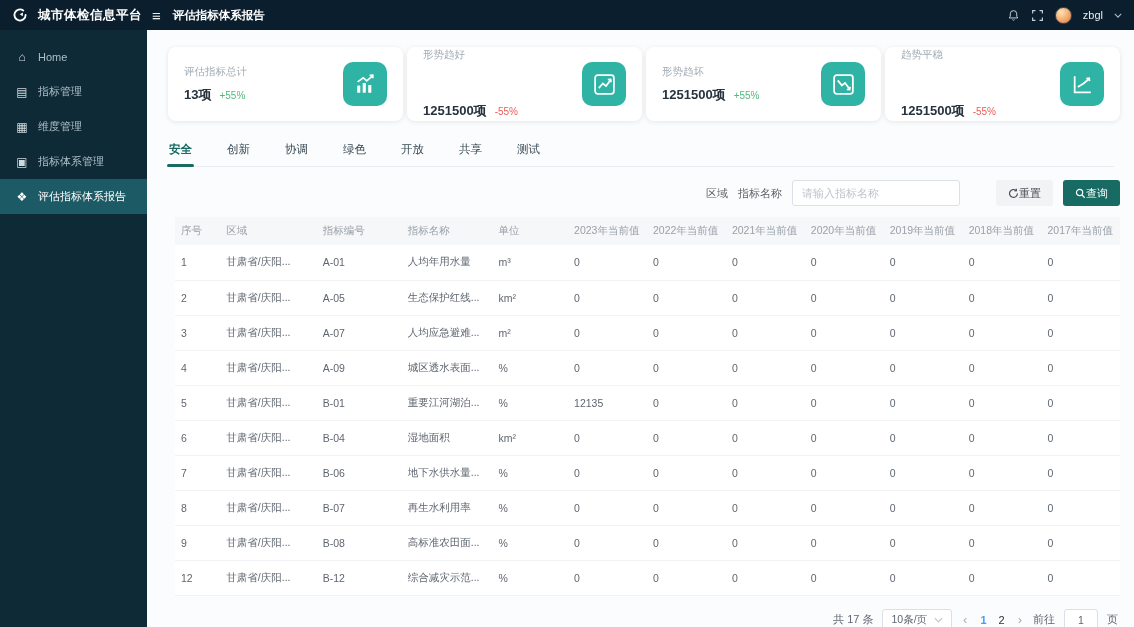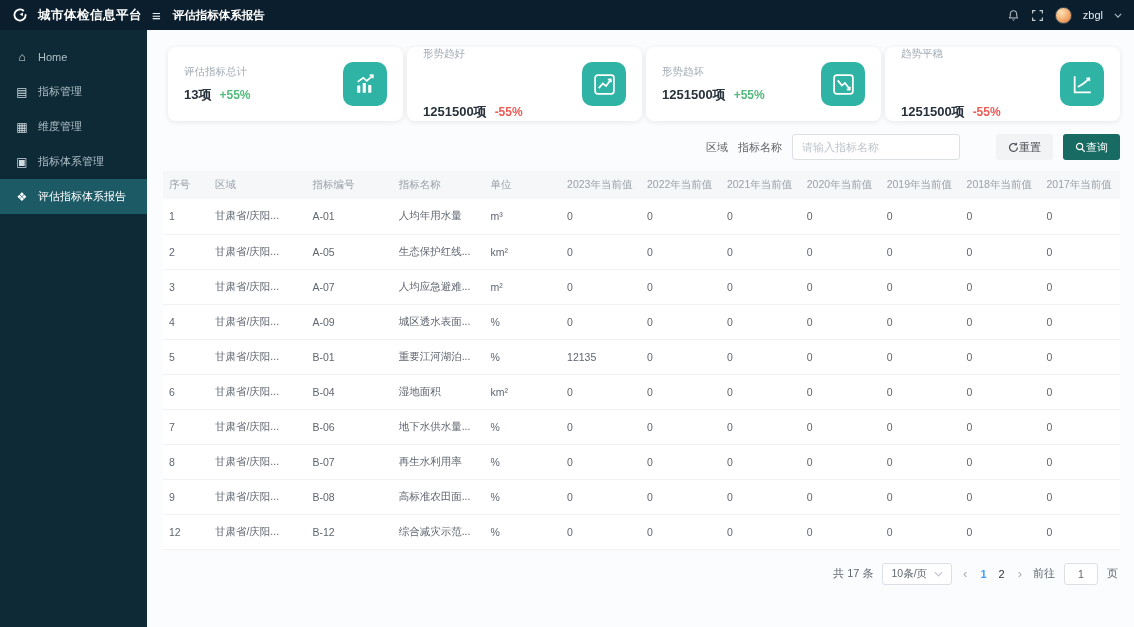--- a/index.html
+++ b/index.html
@@ -30,21 +30,21 @@
   .side-item.active .side-icon { color:#fff; }
 
   
   .main { position:absolute; left:147px; top:30px; right:0; bottom:0; background:#fbfcfd; }
 
   .cards { display:flex; gap:4px; margin:17px 14px 0 21px; }
   .card { flex:1; background:#fff; border-radius:8px; box-shadow:0 1px 5px rgba(20,40,60,.10); padding:13px 16px; display:flex; align-items:center; justify-content:space-between; height:74px; }
   .card-label { font-size:10.5px; color:#a3acb5; margin-bottom:7px; }
   .card-value-row { display:flex; align-items:baseline; gap:8px; }
   .card-value { font-size:13px; font-weight:bold; color:#27323c; }
-  .card-delta { font-size:12px; font-weight:bold; }
+  .card-delta { font-size:10px; font-weight:normal; }
   .card-delta.up { color:var(--green); }
   .card-delta.down { color:var(--red);margin-top:37px; }
   .card-icon { width:44px; height:44px; border-radius:10px; background:var(--accent); display:flex; align-items:center; justify-content:center; }
   .card-icon svg { width:25px; height:25px; }
 
   .tabs-row { display:flex; gap:31px; margin:16px 20px 0; border-bottom:1px solid #e9ecef; }
   .tab { font-size:11.5px; color:#3a4a55; padding:5px 2px 9px; cursor:pointer; position:relative; white-space:nowrap; }
   .tab.active { color:var(--primary); font-weight:bold; }
   .tab.active::after { content:""; position:absolute; left:0; right:0; bottom:-1px; height:3px; border-radius:2px; background:var(--primary); }
 
@@ -54,21 +54,21 @@
   .sel .ph { font-size:11px; color:#bfc4cc; }
   .sel svg, .psel svg { width:9px; height:6px; flex:0 0 auto; }
   .gap-right { margin-right:20px; }
   .tinput { width:168px; height:26px; border:1px solid #dcdfe6; border-radius:3px; padding:0 9px; font-size:11px; color:#333; background:#fff; font-family:inherit; }
   .tinput::placeholder { color:#bfc4cc; }
   .btn { display:inline-flex; align-items:center; height:26px; padding:0 12px; border-radius:3px; border:none; font-size:11px; cursor:pointer; font-family:inherit; }
   .btn svg { width:11px; height:11px; }
   .btn.reset { background:#f2f3f5; color:#4a4f56; margin-left:26px; }
   .btn.primary { background:var(--primary); color:#fff; }
 
-  .table-wrap { margin:0 14px 0 16px; }
+  .table-wrap { margin:0 14px 0 28px; }
   table { width:100%; border-collapse:collapse; table-layout:fixed; }
   thead th { background:#f5f7f9; color:#9aa1a9; font-weight:normal; font-size:10.5px; text-align:left; height:28px; padding:0 6px; white-space:nowrap; overflow:hidden; }
   tbody td { font-size:10.5px; color:#5f6670; height:35px; padding:0 6px; border-bottom:1px solid #f0f2f4; white-space:nowrap; overflow:hidden; background:#fff; }
 
   .pagination { display:flex; align-items:center; justify-content:flex-end; gap:9px; margin:13px 16px 0 0; font-size:11px; color:#5f6670; }
   .psel { display:flex; align-items:center; gap:7px; border:1px solid #dcdfe6; border-radius:3px; height:22px; padding:0 8px; background:#fff; font-size:10.5px; color:#5f6670; cursor:pointer; }
   .parrow { color:#a8adb5; font-size:13px; cursor:pointer; padding:0 2px; line-height:1; }
   .pages { display:flex; align-items:center; gap:8px; }
   .pnum { font-size:11px; cursor:pointer; padding:0 2px; color:#303133; }
   .pnum.active { color:var(--page-active); font-weight:bold; }
@@ -207,20 +207,29 @@
           <div class="card-icon">
             <svg viewBox="0 0 24 24">
               <path d="M4.5 4v15.5H20" fill="none" stroke="#fff" stroke-width="1.7"></path>
               <path d="M7.5 14.5l5.5-3.5 5.5-4.5" fill="none" stroke="#fff" stroke-width="1.7"></path>
               <path d="M15.6 6.2l2.9-.3.3 2.9" fill="none" stroke="#fff" stroke-width="1.5"></path>
             </svg>
           </div>
         </div>
       </section>
 
+    <div class="tabs-row" id="tabs">
+        <span class="tab active">安全</span>
+        <span class="tab">创新</span>
+        <span class="tab">协调</span>
+        <span class="tab">绿色</span>
+        <span class="tab">开放</span>
+        <span class="tab">共享</span>
+        <span class="tab">测试</span>
+      </div>
 
     <div class="filter-row">
       <span class="flabel">区域</span>
       <span class="flabel">指标名称</span>
       <input class="tinput" placeholder="请输入指标名称" style="">
       <button class="btn reset">
         <svg viewBox="0 0 12 12">
             <path d="M10.3 6a4.3 4.3 0 1 1-1.4-3.2" fill="none" stroke="#4a4f56" stroke-width="1.3"></path>
             <path d="M9 .8l.2 2.2-2.2.1" fill="none" stroke="#4a4f56" stroke-width="1.3"></path>
           </svg>

